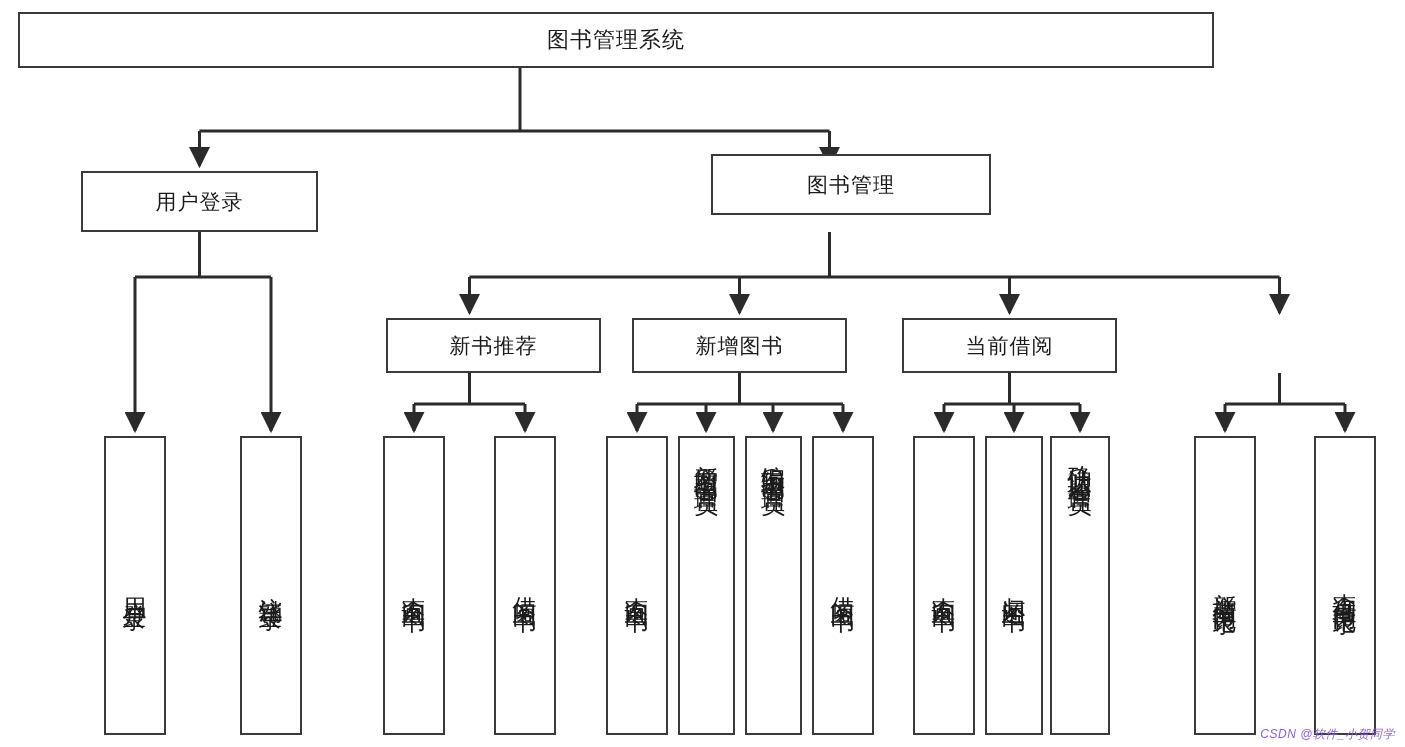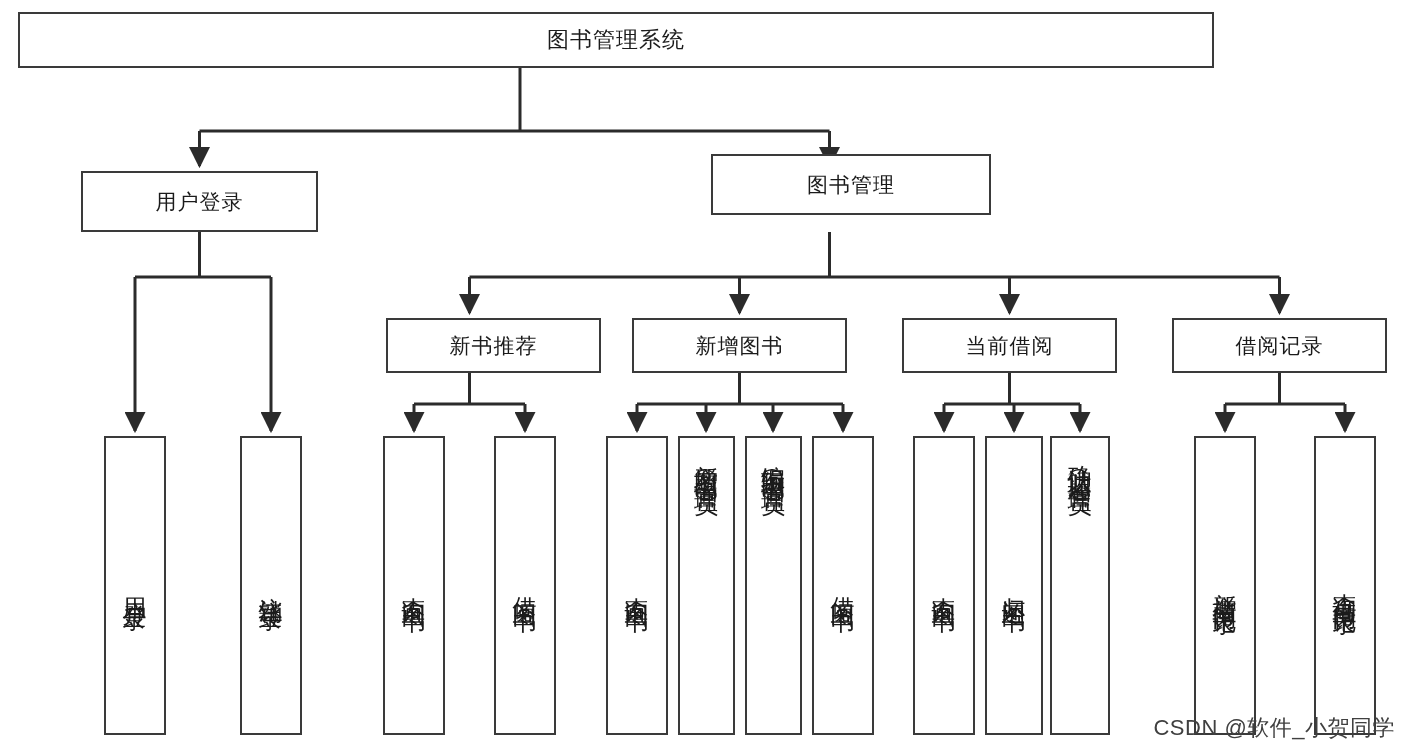--- a/index.html
+++ b/index.html
@@ -36,25 +36,26 @@
     letter-spacing:4px;
     line-height:1.05;
     white-space:nowrap;
     color:#1b1b1b;
   }
   .leaf.center .leaf-label{margin-top:auto;margin-bottom:auto;}
   #watermark{
     position:absolute;
     right:10px;
     bottom:4px;
-    font-size:22px;
-    color:#404040;
+    font-size:12px;
+    color:#8b5cf6;
     letter-spacing:0.5px;
     white-space:nowrap;
     user-select:none;
+    font-style:italic;
   }
 </style>
 </head>
 <body>
 
 <div id="diagram">
 
   <svg id="svg-layer" viewBox="0 0 1405 747" xmlns="http://www.w3.org/2000/svg">
     <defs>
       <marker id="arrow" viewBox="0 0 10 10" refX="9" refY="5" markerWidth="7" markerHeight="7" orient="auto-start-reverse">
@@ -121,23 +122,20 @@
 
   <div class="node horiz" style="left:362px;top:318px;width:215px;height:55px;margin-left:24px;">
     <span>新书推荐</span>
   </div>
   <div class="node horiz" style="left:632px;top:318px;width:215px;height:55px;">
     <span>新增图书</span>
   </div>
   <div class="node horiz" style="left:902px;top:318px;width:215px;height:55px;">
     <span>当前借阅</span>
   </div>
-  <div class="node horiz" style="left:1172px;top:318px;width:215px;height:55px;">
-    <span>借阅记录</span>
-  </div>
 
   <div class="node leaf center" style="left:104px;top:436px;width:62px;height:299px;">
     <span class="leaf-label">用户登录</span>
   </div>
   <div class="node leaf center" style="left:240px;top:436px;width:62px;height:299px;">
     <span class="leaf-label">注销登录</span>
   </div>
 
   <div class="node leaf center" style="left:383px;top:436px;width:62px;height:299px;">
     <span class="leaf-label">查询图书</span>

